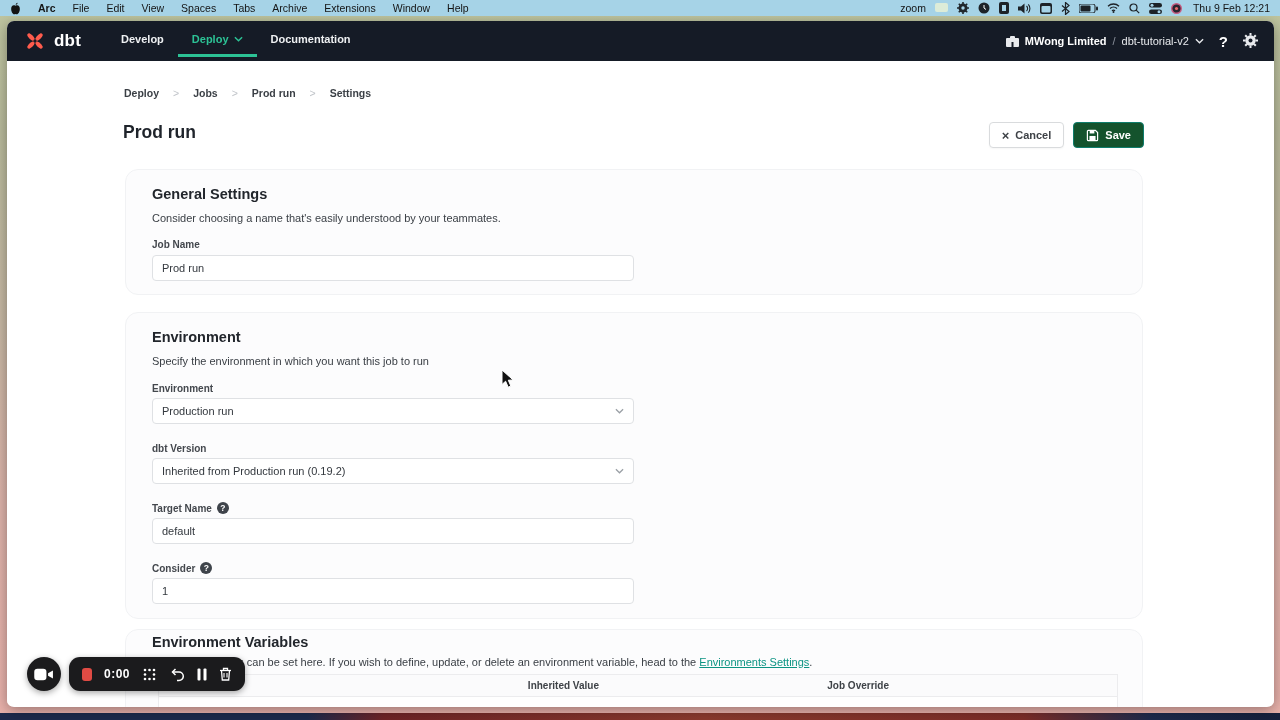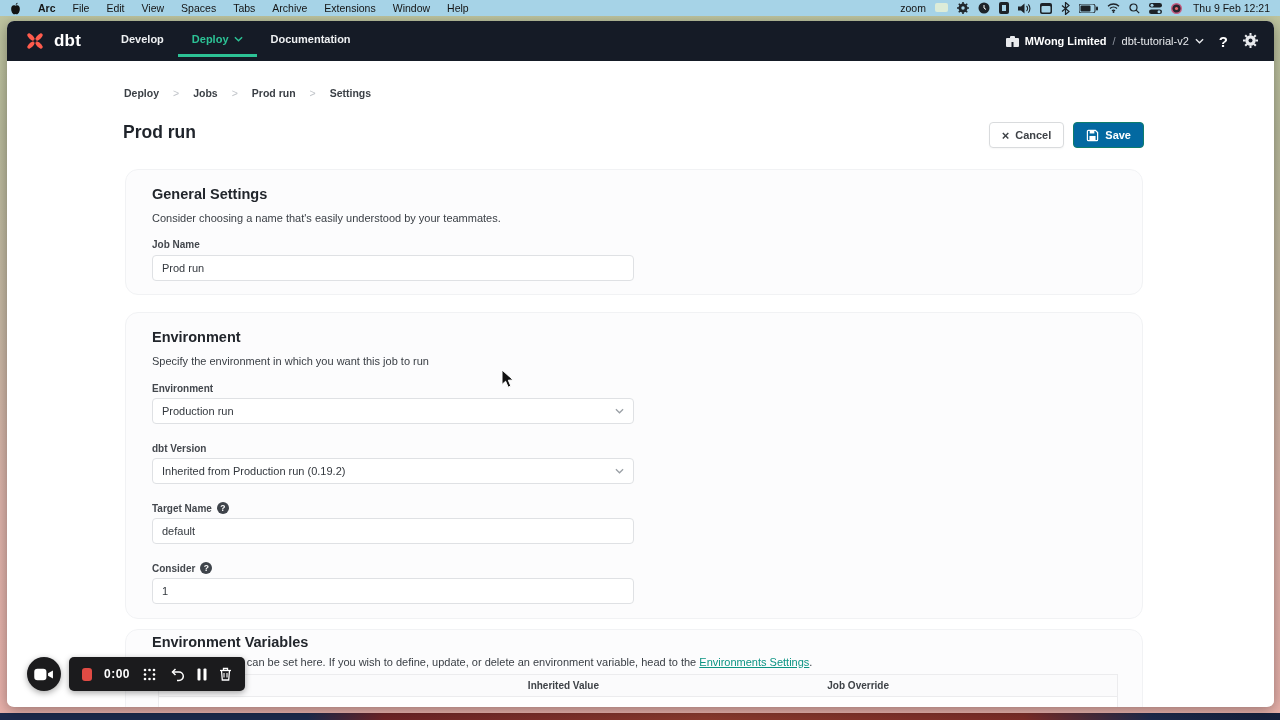--- a/index.html
+++ b/index.html
@@ -43,21 +43,21 @@
   .page { position:relative; height:645px; background:#fff; }
   .breadcrumb { position:absolute; left:117px; top:26px; display:flex; align-items:center; gap:14px;
     font-size:10.5px; font-weight:600; color:#3a3f45; }
   .breadcrumb .bsep { color:#c0c4c9; font-weight:400; }
   .page-title { position:absolute; left:116px; top:61px; font-size:17.5px; font-weight:700; color:#1f242b; }
   .btn-row { position:absolute; right:130px; top:61px; display:flex; gap:9px; }
   .btn { display:flex; align-items:center; gap:6px; height:26px; padding:0 12px; border-radius:4px;
     font-size:11px; font-weight:600; cursor:pointer; }
   .btn-cancel { background:#fff; border:1px solid #d9dbdd; color:#3e4247; box-shadow:0 1px 2px rgba(0,0,0,.04); }
   .btn-cancel .x { font-size:13px; font-weight:700; }
-  .btn-save { background:#0369a1; color:#fff; border:1px solid #0e7d6c; }
+  .btn-save { background:#14532d; color:#fff; border:1px solid #0e7d6c; }
 
   .card { position:absolute; left:118px; width:1018px; background:#fcfcfd; border:1px solid #f1f2f4;
     border-radius:13px; }
   .card-1 { top:108px; height:126px; }
   .card-2 { top:251px; height:307px; }
   .card-3 { top:568px; height:96px; overflow:hidden; }
   .card h2 { position:absolute; left:26px; font-size:14.5px; font-weight:700; color:#22262c; }
   .card .sub { position:absolute; left:26px; font-size:11px; color:#393e44; }
   .field-label { position:absolute; left:26px; font-size:10px; font-weight:600; color:#43474d;
     display:flex; align-items:center; gap:5px; }
@@ -75,21 +75,21 @@
     border-bottom:none; background:#fff; }
   .ev-thead { display:grid; grid-template-columns:190px 250px 290px 1fr; height:22px; background:#fbfbfc;
     border-bottom:1px solid #ececee; align-items:center; }
   .ev-th { text-align:right; font-size:10px; font-weight:700; color:#3e4247; }
   .ev-row { height:12px; background:#fff; }
 
   
   .rec-cam { position:absolute; left:27px; top:657px; width:34px; height:34px; border-radius:50%;
     background:#1b1b1d; display:flex; align-items:center; justify-content:center; z-index:9; cursor:pointer;
     box-shadow:0 2px 6px rgba(0,0,0,.35); }
-  .rec-pill { position:absolute; left:69px; top:657px; width:176px; height:34px; border-radius:5px;
+  .rec-pill { position:absolute; left:69px; top:657px; width:176px; height:34px; border-radius:11px;
     background:#1b1b1d; display:flex; align-items:center; gap:12px; padding:0 13px; z-index:9;
     box-shadow:0 2px 6px rgba(0,0,0,.35); }
   .stop-sq { width:13px; height:13px; border-radius:3px; background:#e04b44; cursor:pointer; }
   .rec-timer { color:#fff; font-size:12px; font-weight:600; letter-spacing:.5px; }
   .rec-ic { display:inline-flex; cursor:pointer; }
 
   .cursor { position:absolute; left:501px; top:369px; z-index:20; pointer-events:none; }
 </style>
 </head>
 <body>

